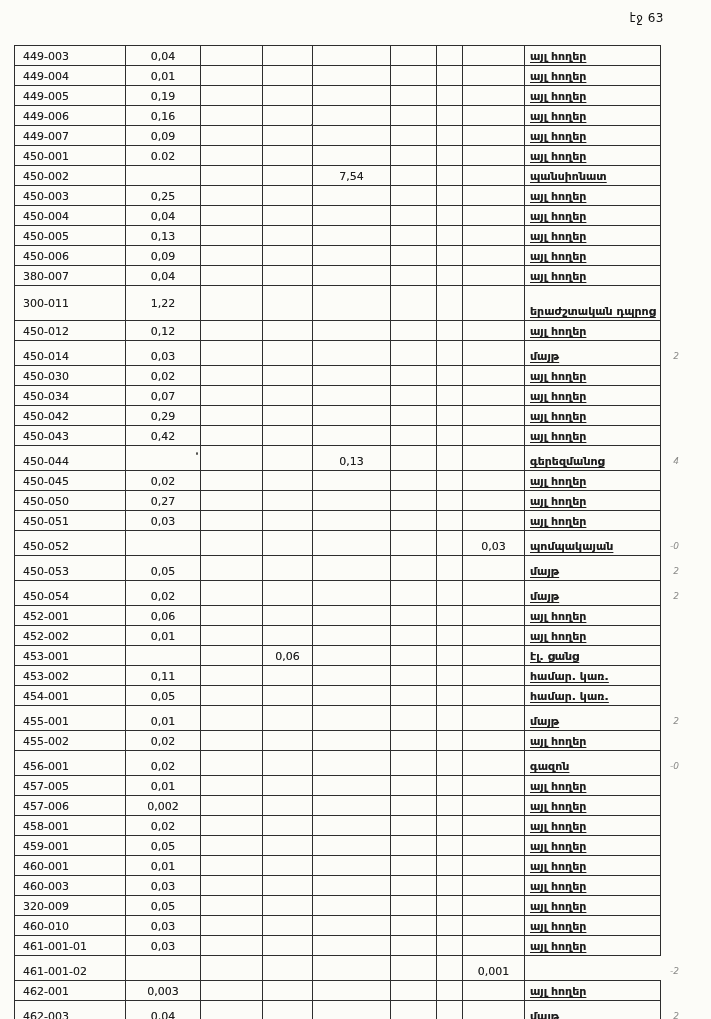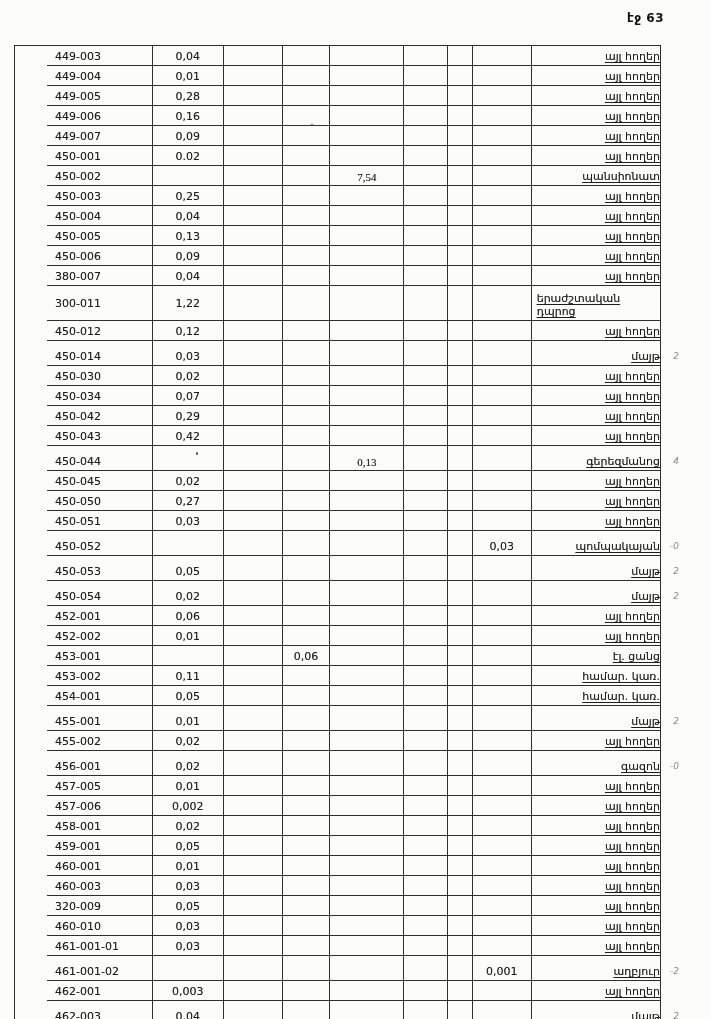--- a/index.html
+++ b/index.html
@@ -4,46 +4,46 @@
 <style>
   html,body{margin:0;padding:0;}
   body{
     width:711px;height:1019px;position:relative;overflow:hidden;
     background:#fcfcf8;
     font-family:"DejaVu Sans","Liberation Sans",sans-serif;
     color:#1d1d1d;
   }
   .page-number{
     position:absolute;top:11px;right:47px;
-    font-size:12px;font-weight:bold;letter-spacing:.5px;color:#111;
+    font-size:12px;font-weight:normal;letter-spacing:.5px;color:#111;
   }
   .scan-table{
     position:absolute;left:14px;top:45px;width:647px;
     border-top:1px solid #2e2e2e;border-left:1px solid #2e2e2e;
     box-sizing:border-box;
   }
-  .row{display:flex;position:relative;height:19px;border-bottom:1px solid #2e2e2e;margin-left:32px;}
+  .row{display:flex;position:relative;height:19px;border-bottom:1px solid #2e2e2e;}
   .row-md{height:24px;}
   .row-tall{height:34px;}
   .cell{
     box-sizing:border-box;border-right:1px solid #2e2e2e;
     display:flex;align-items:flex-end;
     font-size:11px;line-height:12px;padding-bottom:2px;
     text-shadow:0 0 .4px rgba(0,0,0,.45);
     white-space:nowrap;overflow:hidden;
   }
   .c0{width:111px;padding-left:8px;justify-content:flex-start;}
   .c1{width:75px;justify-content:center;}
   .c2{width:62px;justify-content:center;}
   .c3{width:50px;justify-content:center;}
-  .c4{width:78px;justify-content:center;font-family:Liberation Serif, serif;}
+  .c4{width:78px;justify-content:center;}
   .c5{width:46px;justify-content:center;}
   .c6{width:26px;justify-content:center;}
   .c7{width:62px;justify-content:center;}
-  .c8{width:136px;padding-left:5px;justify-content:flex-end;white-space:normal;}
+  .c8{width:136px;padding-left:5px;justify-content:flex-start;white-space:normal;font-weight:bold;}
   .row-tall .c0,.row-tall .c1{padding-bottom:10px;}
   .label-text{
     text-decoration:underline;
     text-underline-offset:2px;
     line-height:13px;
   }
   .margin-note{
     position:absolute;right:-18px;bottom:4px;
     font-size:9px;color:#8a8a88;font-style:italic;
     text-shadow:none;
@@ -79,21 +79,21 @@
       <div class="cell c4"></div>
       <div class="cell c5"></div>
       <div class="cell c6"></div>
       <div class="cell c7"></div>
       <div class="cell c8">
         <span class="label-text">այլ հողեր</span>
       </div>
     </div>
     <div class="row">
       <div class="cell c0">449-005</div>
-      <div class="cell c1">0,28</div>
+      <div class="cell c1">0,19</div>
       <div class="cell c2"></div>
       <div class="cell c3"></div>
       <div class="cell c4"></div>
       <div class="cell c5"></div>
       <div class="cell c6"></div>
       <div class="cell c7"></div>
       <div class="cell c8">
         <span class="label-text">այլ հողեր</span>
       </div>
     </div>
@@ -626,23 +626,20 @@
     </div>
     <div class="row row-md">
       <div class="cell c0">461-001-02</div>
       <div class="cell c1"></div>
       <div class="cell c2"></div>
       <div class="cell c3"></div>
       <div class="cell c4"></div>
       <div class="cell c5"></div>
       <div class="cell c6"></div>
       <div class="cell c7">0,001</div>
-      <div class="cell c8">
-        <span class="label-text">աղբյուր</span>
-      </div>
       <span class="margin-note">-2</span>
     </div>
     <div class="row">
       <div class="cell c0">462-001</div>
       <div class="cell c1">0,003</div>
       <div class="cell c2"></div>
       <div class="cell c3"></div>
       <div class="cell c4"></div>
       <div class="cell c5"></div>
       <div class="cell c6"></div>

